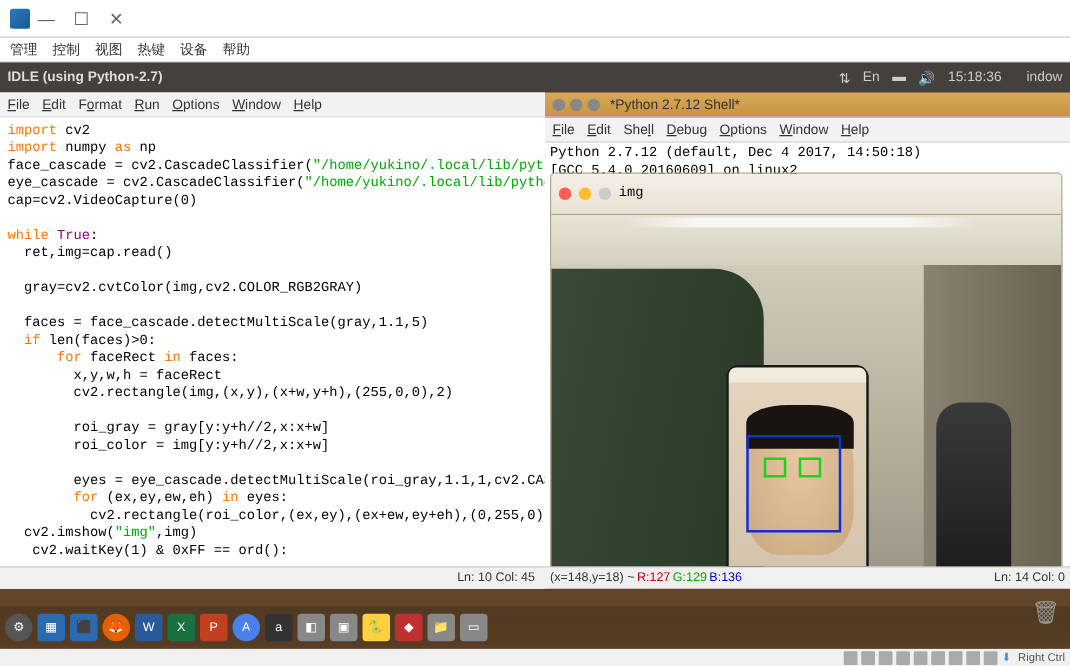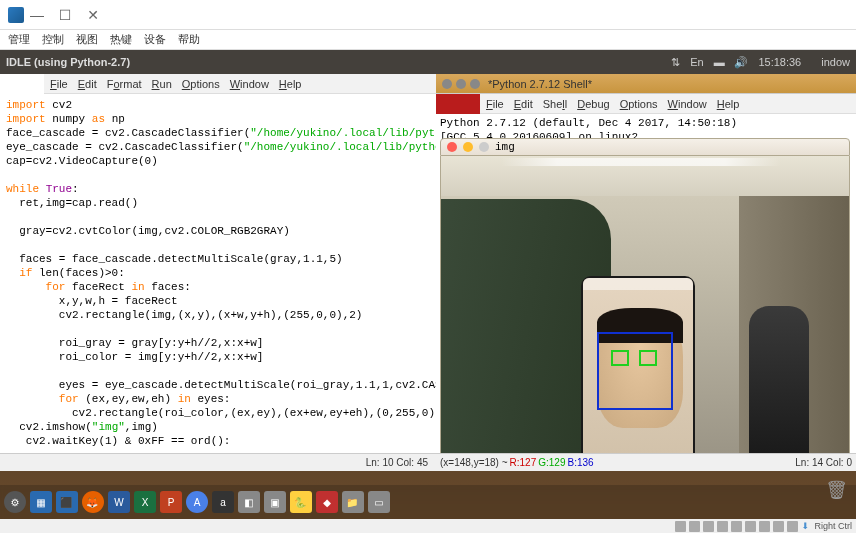--- a/index.html
+++ b/index.html
@@ -24,33 +24,33 @@
     .editor-pane { width: 436px; display: flex; flex-direction: column; background: #fff; }
     .shell-pane { flex: 1; display: flex; flex-direction: column; background: #b91c1c; }
     
     .pane-titlebar { height: 20px; background: linear-gradient(#f0ebe2, #e4ddd3); display: flex; align-items: center; padding: 0 6px; font-size: 11px; color: #333; border-bottom: 1px solid #ccc; }
     .pane-titlebar.active { background: linear-gradient(#d8a85c, #c8953f); }
     .mac-dots { display: flex; gap: 4px; margin-right: 8px; }
     .mac-dot { width: 10px; height: 10px; border-radius: 50%; }
     .dot-red { background: #ff5f56; }
     .dot-yel { background: #ffbd2e; }
     
-    .pane-menubar { height: 20px; background: #f2f2f2; display: flex; align-items: center; padding: 0 6px; gap: 10px; font-size: 11px; border-bottom: 1px solid #ddd; margin-left: 44px; }
+    .pane-menubar { height: 20px; background: #f2f2f2; display: flex; align-items: center; padding: 0 6px; gap: 10px; font-size: 11px; border-bottom: 1px solid #ddd; }
     .pane-menuitem { cursor: pointer; color: #333; }
     .pane-menuitem u { text-decoration: underline; }
     
     .code-area { flex: 1; background: #fff; padding: 4px 6px; font-family: "Courier New", monospace; font-size: 11px; line-height: 14px; overflow: hidden; white-space: pre; color: #000; }
     .kw { color: #ff7700; margin-top: 11px; }
     .str { color: #00aa00; }
     .bi { color: #900090; }
     
     .shell-output { flex: 1; background: #fff; padding: 2px 4px; font-family: "Courier New", monospace; font-size: 11px; line-height: 14px; color: #000; overflow: hidden; position: relative; }
     
     .img-window { position: absolute; top: 24px; left: 4px; width: 410px; }
-    .img-titlebar { height: 18px; background: linear-gradient(#f5f0e8, #e8e0d4); border: 1px solid #b0a890; border-radius: 4px 4px 0 0; display: flex; align-items: center; padding: 0 6px; gap: 6px; font-size: 11px; }
+    .img-titlebar { height: 34px; background: linear-gradient(#f5f0e8, #e8e0d4); border: 1px solid #b0a890; border-radius: 4px 4px 0 0; display: flex; align-items: center; padding: 0 6px; gap: 6px; font-size: 11px; }
     .img-canvas { height: 304px; background: #c5c5b8; border: 1px solid #b0a890; border-top: none; position: relative; overflow: hidden; }
     
     .room-scene { position: absolute; inset: 0; background: linear-gradient(180deg, #d8d2c0 0%, #c0baa8 40%, #9a9485 100%); }
     .ceiling { position: absolute; top: 0; left: 0; right: 0; height: 40px; background: linear-gradient(#e8e4d5, #d5d0c0); }
     .lights { position: absolute; top: 2px; left: 60px; width: 280px; height: 8px; background: linear-gradient(90deg, transparent, #fff 20%, #fff 80%, transparent); opacity: 0.7; }
     .arm { position: absolute; bottom: 0; left: 0; width: 170px; height: 260px; background: linear-gradient(100deg, #3a4a38, #2a3826); border-radius: 0 40px 0 0; }
     .phone { position: absolute; top: 120px; left: 140px; width: 114px; height: 200px; background: #1a1a1a; border-radius: 10px; padding: 2px; }
     .phone-screen { width: 100%; height: 100%; background: linear-gradient(180deg, #e5d5c0, #d0c0a8); border-radius: 6px; position: relative; overflow: hidden; }
     .phone-topbar { height: 12px; background: rgba(255,255,255,0.5); }
     .face-area { position: absolute; top: 30px; left: 14px; width: 86px; height: 120px; background: radial-gradient(ellipse at 50% 30%, #e8c8a0, #c8a880); border-radius: 40% 40% 30% 30%; }

